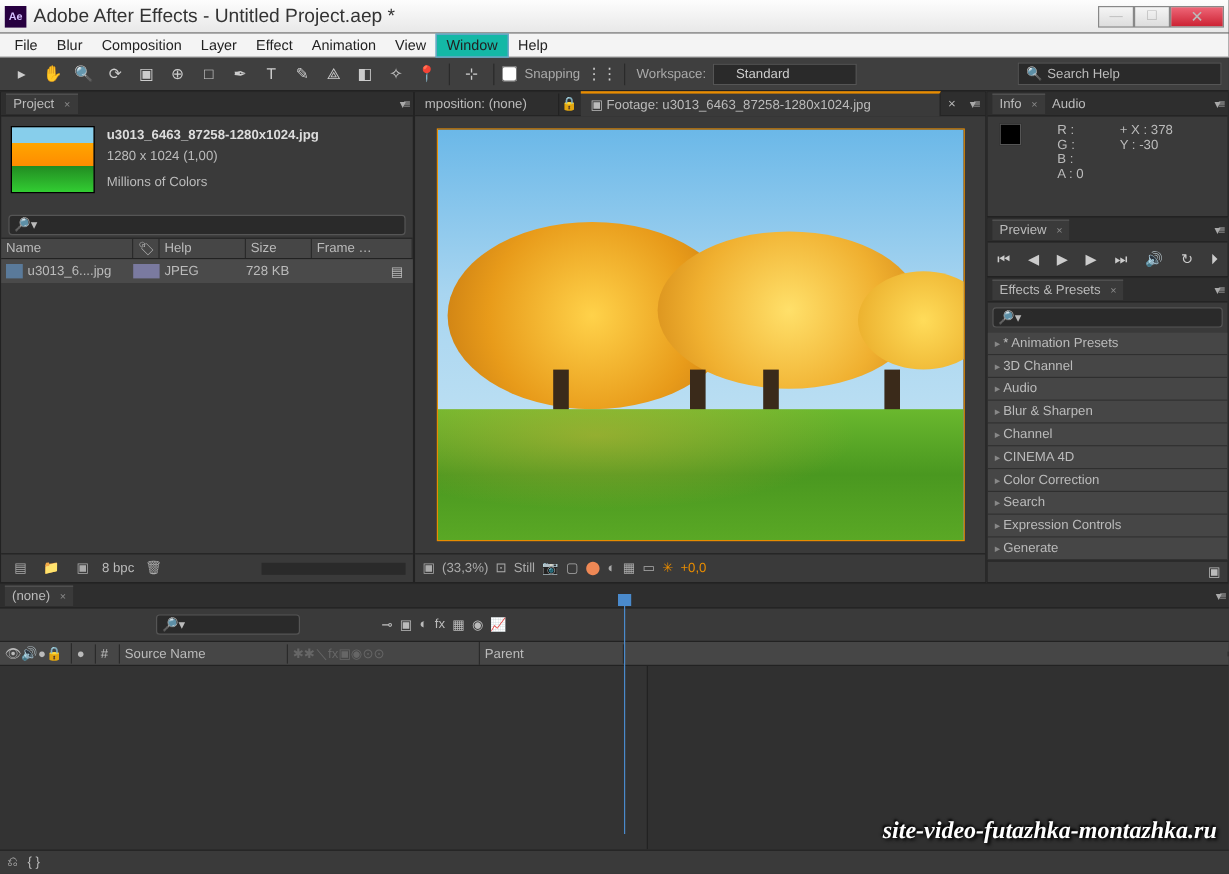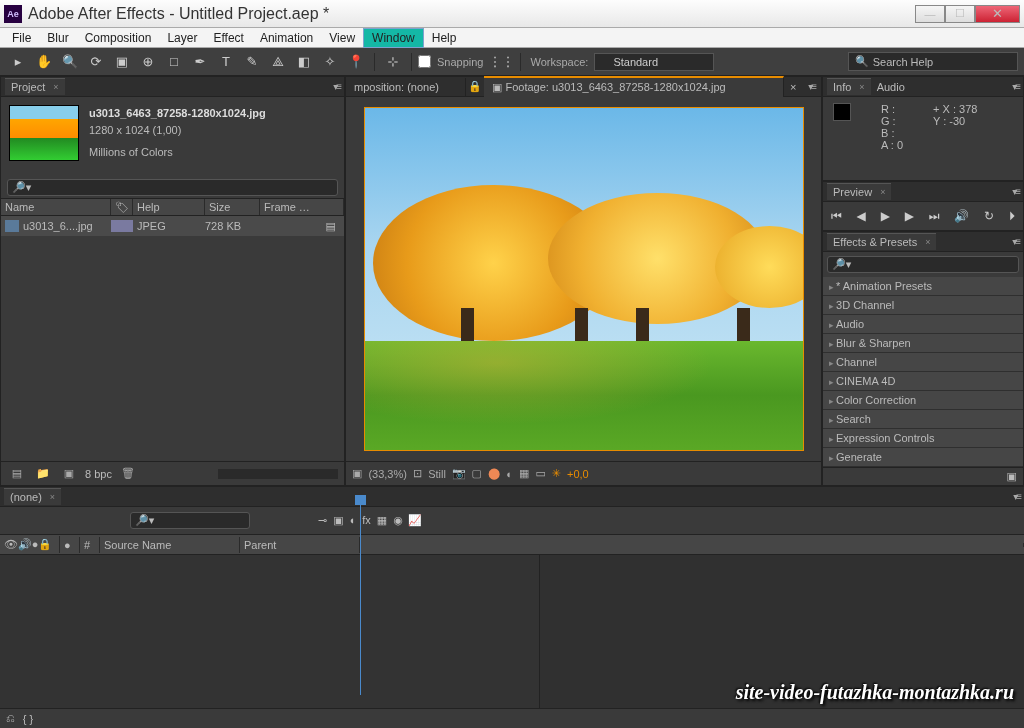--- a/index.html
+++ b/index.html
@@ -339,20 +339,21 @@
       <span>▦</span>
       <span>◉</span>
       <span>📈</span>
     </div>
   </div>
   <div class="tl-cols">
     <div style="width:60px;display:flex;gap:4px">👁🔊●🔒</div>
     <div style="width:20px">●</div>
     <div style="width:20px">#</div>
     <div style="width:140px">Source Name</div>
+    <div style="width:160px;display:flex;gap:3px;color:#666">✱✱＼fx▣◉⊙⊙</div>
     <div style="width:120px">Parent</div>
     <div style="flex:1;position:relative">
       <div class="tl-playhead"></div>
     </div>
   </div>
   <div class="tl-body">
     <div class="tl-left"></div>
     <div class="tl-right"></div>
   </div>
   <div class="tl-footer">

